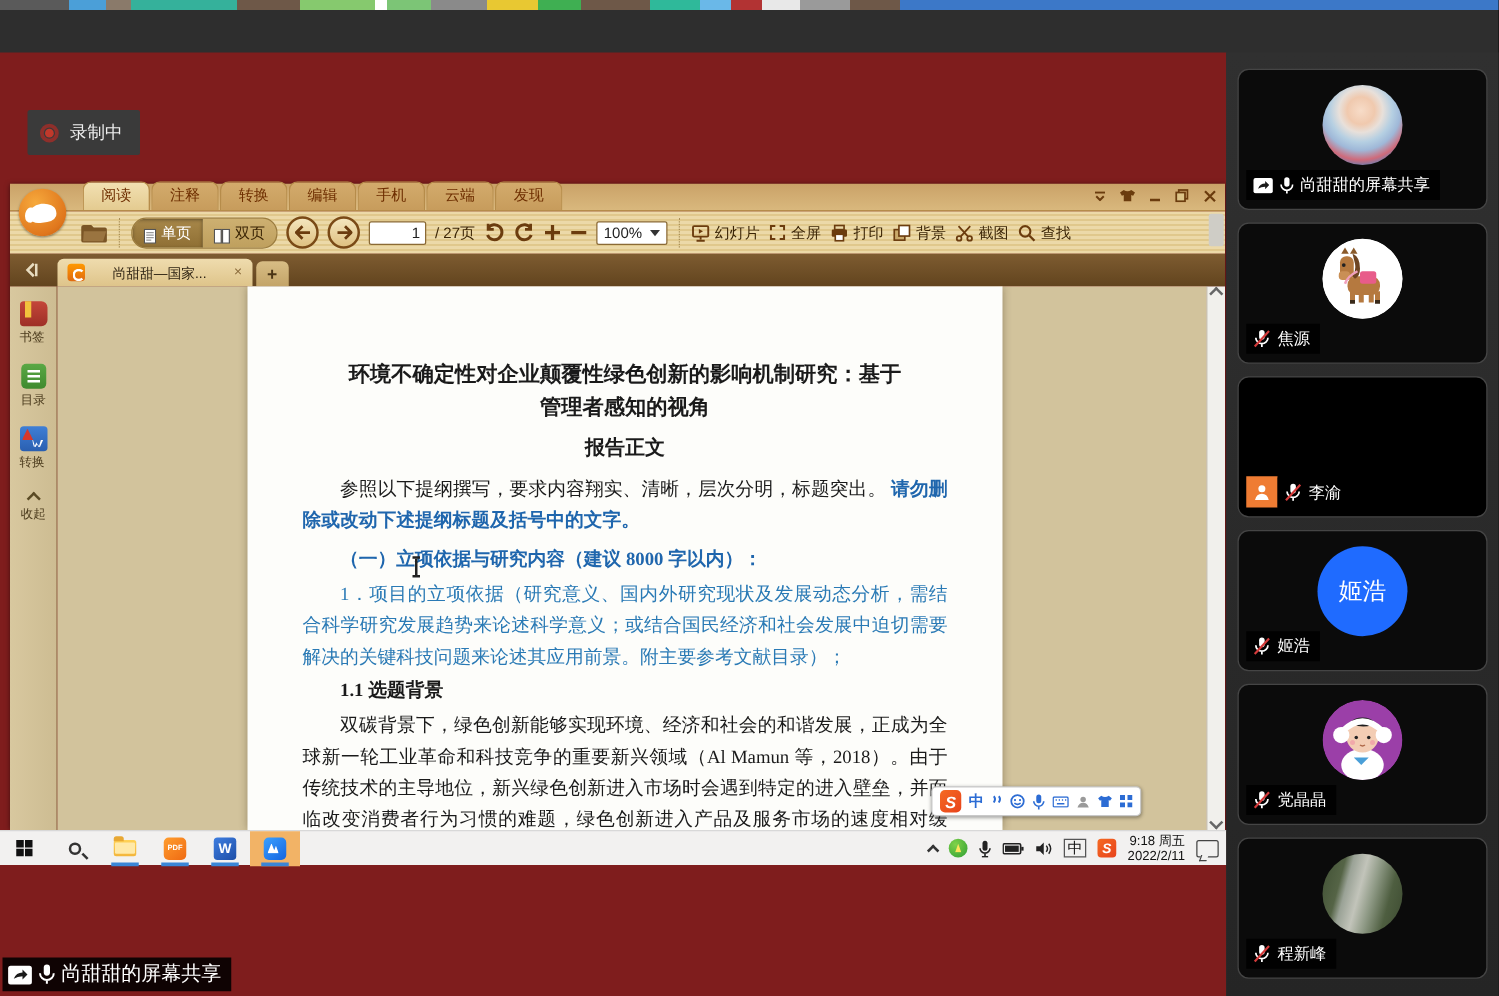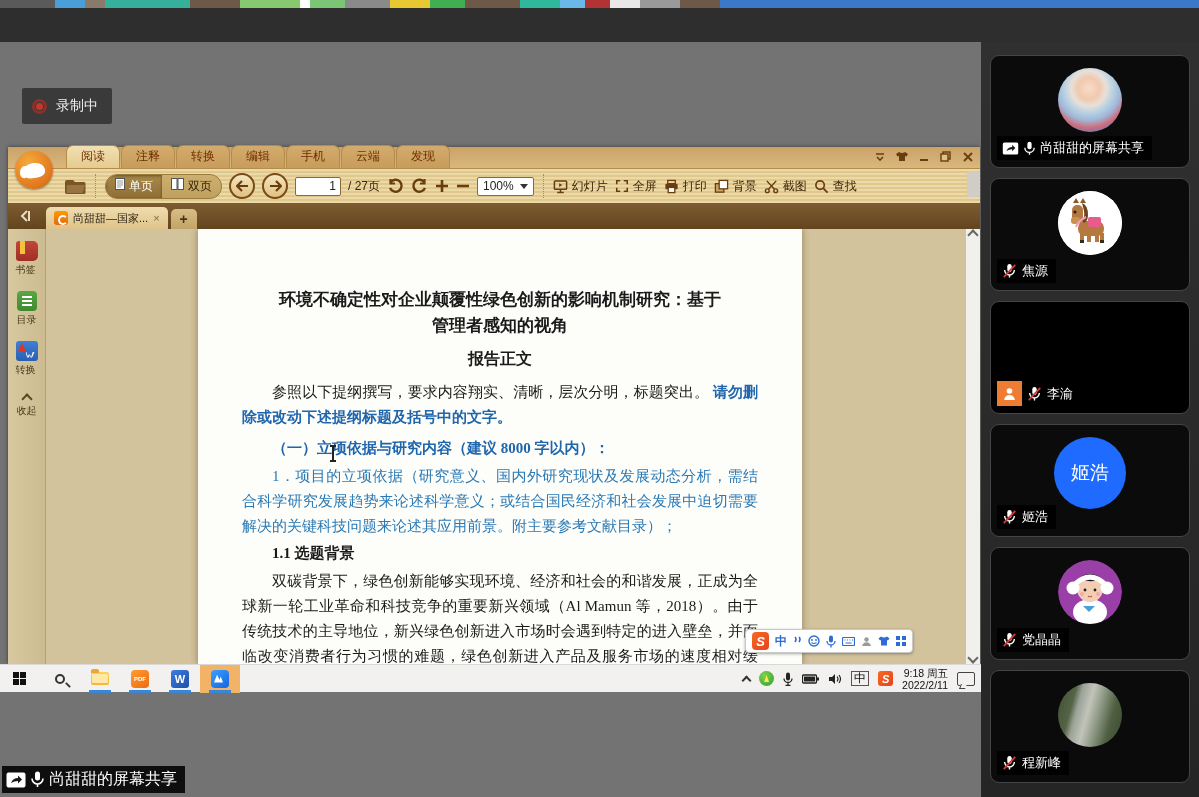--- a/index.html
+++ b/index.html
@@ -20,21 +20,21 @@
   .titlebar .title { font-size:15px; color:#1a1a1a; }
   .win-controls { position:absolute; right:8px; top:0; height:34px; display:flex; align-items:center; }
   .win-btn { width:40px; height:34px; display:flex; align-items:center; justify-content:center; cursor:pointer; }
   .wb-min { width:14px; height:0; border-bottom:2px solid #555; }
   .wb-max { width:12px; height:12px; border:2px solid #555; }
   .wb-x { position:relative; width:14px; height:14px; }
   .wb-x::before,.wb-x::after { content:""; position:absolute; left:6px; top:-1px; width:2px; height:16px; background:#555; }
   .wb-x::before { transform:rotate(45deg); } .wb-x::after { transform:rotate(-45deg); }
 
   
-  .stage { position:absolute; left:0; top:42px; width:981px; height:755px; background:#737373; }
+  .stage { position:absolute; left:0; top:42px; width:981px; height:755px; background:#7f1d1d; }
 
   .rec-badge { position:absolute; left:22px; top:46px; height:36px; padding:0 14px 0 10px; background:#3a3a3a;
     display:flex; align-items:center; gap:9px; border-radius:2px; }
   .rec-dot { width:15px; height:15px; border-radius:50%; border:3px solid #8e2f2b; background:#c0392b; background-clip:content-box; padding:1px; }
   .rec-badge span { color:#eee; font-size:14px; }
 
   
   .wps { position:absolute; left:8px; top:105px; width:972px; height:517px; display:flex; flex-direction:column;
     box-shadow:0 0 4px rgba(0,0,0,.5); }
 
@@ -49,36 +49,36 @@
     background:linear-gradient(#d3ab6c,#c79c5c); margin-right:1px; border:1px solid #b68c4a; border-bottom:none; }
   .wps-tab.active { background:linear-gradient(#f2e0b2,#e4cb90); font-weight:normal; }
   .wps-winctl { position:absolute; right:6px; top:3px; display:flex; gap:9px; align-items:center; }
   .wpc { width:13px; height:13px; display:flex; align-items:center; justify-content:center; cursor:pointer; }
   .wpc svg { display:block; }
 
   .wps-toolbar { height:35px; background:repeating-linear-gradient(0deg,#ecd9a8 0 2px,#e0c88c 2px 4px);
     border-top:1px solid #b68c4a; display:flex; align-items:center; gap:7px; padding-left:56px; }
   .tb-sep { width:1px; height:24px; border-left:1px dotted #a98f55; margin:0 2px; }
   .pill-group { display:flex; align-items:center; background:linear-gradient(#cdb071,#bfa05e); border:1px solid #9a7b3e; border-radius:12px; overflow:hidden; }
-  .pill { display:flex; align-items:flex-start; gap:4px; font-size:12px; color:#3a2405; padding:3px 9px; cursor:pointer; }
+  .pill { display:flex; align-items:flex-end; gap:4px; font-size:12px; color:#3a2405; padding:3px 9px; cursor:pointer; }
   .pill.active { background:linear-gradient(#a8884a,#8f6f34); color:#fff; box-shadow:inset 0 1px 3px rgba(0,0,0,.4); }
   .nav-circle { width:26px; height:26px; border-radius:50%; border:2px solid #7a4a16; background:linear-gradient(#f4e6bd,#dfc182);
     display:flex; align-items:center; justify-content:center; cursor:pointer; }
   .page-box { width:46px; height:19px; background:#fff; border:1px solid #8a6a36; border-radius:2px; font-size:12px; text-align:right; padding-right:4px; color:#222; }
   .tb-label { font-size:12px; color:#3a2405; }
   .tb-glyphbtn { font-size:19px; font-weight:bold; color:#6b3c0e; cursor:pointer; line-height:1; display:flex; align-items:center; }
   .zoom-box { height:19px; background:#fff; border:1px solid #8a6a36; border-radius:2px; display:flex; align-items:center; gap:6px; padding:0 5px; cursor:pointer; }
   .zoom-box .zv { font-size:12px; color:#222; }
   .caret-down { width:0; height:0; border-left:4px solid transparent; border-right:4px solid transparent; border-top:5px solid #333; }
   .tb-item { display:flex; align-items:center; gap:4px; font-size:12px; color:#3a2405; cursor:pointer; }
   .tb-item svg { display:block; }
 
   .wps-doctabs { height:26px; background:linear-gradient(#7e5c31,#62441e); display:flex; align-items:flex-end; padding-left:6px; position:relative; }
   .collapse-btn { width:22px; height:20px; margin-bottom:3px; display:flex; align-items:center; justify-content:center; cursor:pointer; }
-  .doc-tab { height:22px; background:linear-gradient(#efdcae,#dec48a); border-radius:5px 5px 0 0; display:flex; align-items:center; gap:5px;
+  .doc-tab { height:22px; background:linear-gradient(#efdcae,#dec48a); border-radius:5px 5px 0 0; display:flex; align-items:center; gap:22px;
     padding:0 8px; margin-left:10px; cursor:pointer; }
   .doc-tab .ficon { width:14px; height:14px; border-radius:3px; background:linear-gradient(#f90,#e06a10); position:relative; }
   .doc-tab .ficon::after { content:""; position:absolute; left:4px; top:4px; width:6px; height:6px; border:2px solid #fff; border-radius:50%; border-right-color:transparent; }
   .doc-tab .dt-title { font-size:11px; color:#2e2313; max-width:86px; white-space:nowrap; overflow:hidden; }
   .doc-tab .dt-x { font-size:11px; color:#8a6a3a; cursor:pointer; }
   .newtab-btn { width:26px; height:20px; background:linear-gradient(#d8bd85,#c3a468); border-radius:5px 5px 0 0; margin-left:3px;
     display:flex; align-items:center; justify-content:center; color:#4a3415; font-size:14px; font-weight:bold; cursor:pointer; }
 
   .wps-content { flex:1; display:flex; min-height:0; }
   .side-panel { width:38px; background:linear-gradient(90deg,#d8c89f,#cdbc92); border-right:1px solid #b3a276; display:flex; flex-direction:column; align-items:center; padding-top:12px; }

